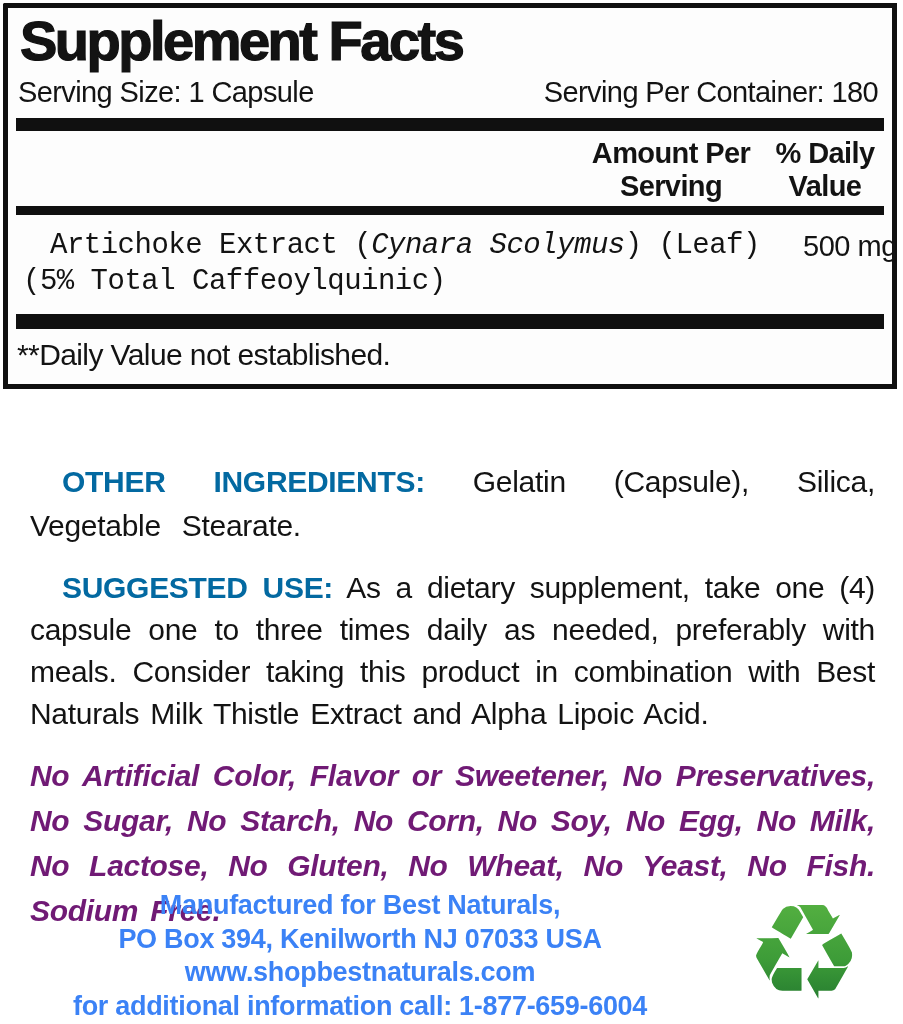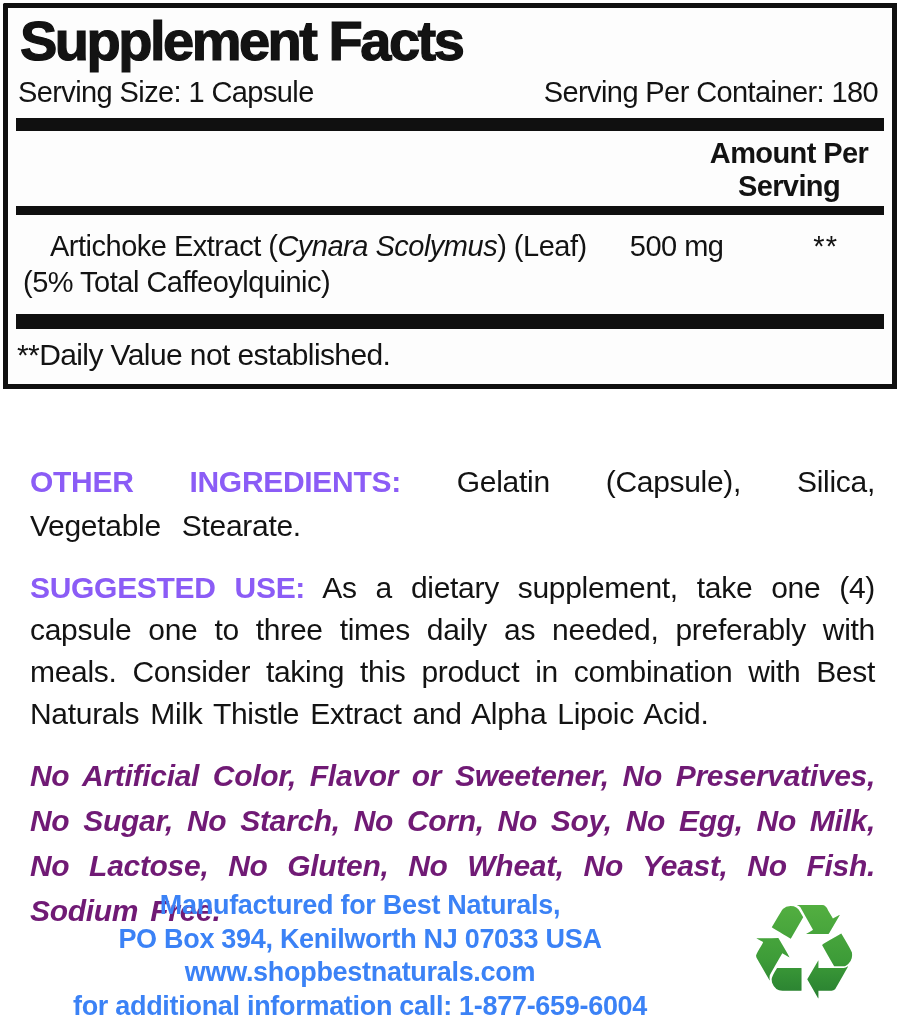--- a/index.html
+++ b/index.html
@@ -33,33 +33,33 @@
     display:flex;justify-content:flex-end;margin:6px 8px 0 0;
     text-align:center;font-weight:bold;font-size:29px;line-height:33px;
     letter-spacing:-0.6px;
   }
   .col-amount{width:190px;}
   .col-dv{width:118px;}
   .ingredient-row{
     display:grid;grid-template-columns:1fr 180px 118px;
     margin:13px 8px 0 15px;font-size:29px;line-height:36px;letter-spacing:-0.5px;
   }
-  .ing-name{text-indent:27px;white-space:nowrap;}
+  .ing-name{text-indent:27px;white-space:nowrap;font-family:Liberation Mono, monospace;}
   .ing-amount{text-align:center;white-space:nowrap;}
   .ing-dv{text-align:center;letter-spacing:1px;}
   .footnote{margin:9px 0 0 9px;font-size:30px;letter-spacing:-0.6px;}
 
   
   .para{
     position:absolute;left:30px;width:845px;
     text-align:justify;font-size:30px;letter-spacing:-0.3px;
   }
   .para-other{top:430px;line-height:44px;word-spacing:13px;}
   .para-use{top:537px;line-height:42px;word-spacing:3px;}
-  .para-label{color:#8b5cf6;font-weight:bold;}
+  .para-label{color:#0369a1;font-weight:bold;margin-left:32px;}
   .para-claims{
     top:723px;line-height:45px;word-spacing:4px;
     font-weight:bold;font-style:italic;color:#701a75;
   }
 
   
   .footer{
     position:absolute;left:22px;top:889px;width:676px;
     text-align:center;font-weight:bold;font-size:27px;line-height:33.5px;
     letter-spacing:-0.3px;color:#3b82f6;
@@ -78,20 +78,24 @@
       <span>Serving Size: 1 Capsule</span>
       <span>Serving Per Container: 180</span>
     </div>
 
     <div class="bar bar-thick-top"></div>
 
     <div class="facts-header">
       <div class="col-amount">
         <div>Amount Per</div>
         <div>Serving</div>
+      </div>
+      <div class="col-dv">
+        <div>% Daily</div>
+        <div>Value</div>
       </div>
     </div>
 
     <div class="bar bar-thin"></div>
 
     <div class="ingredient-row">
       <div class="ing-name"><span>Artichoke Extract (</span><i>Cynara Scolymus</i><span>) (Leaf)</span><br><span>(5% Total Caffeoylquinic)</span></div>
       <div class="ing-amount">500 mg</div>
       <div class="ing-dv">**</div>
     </div>

